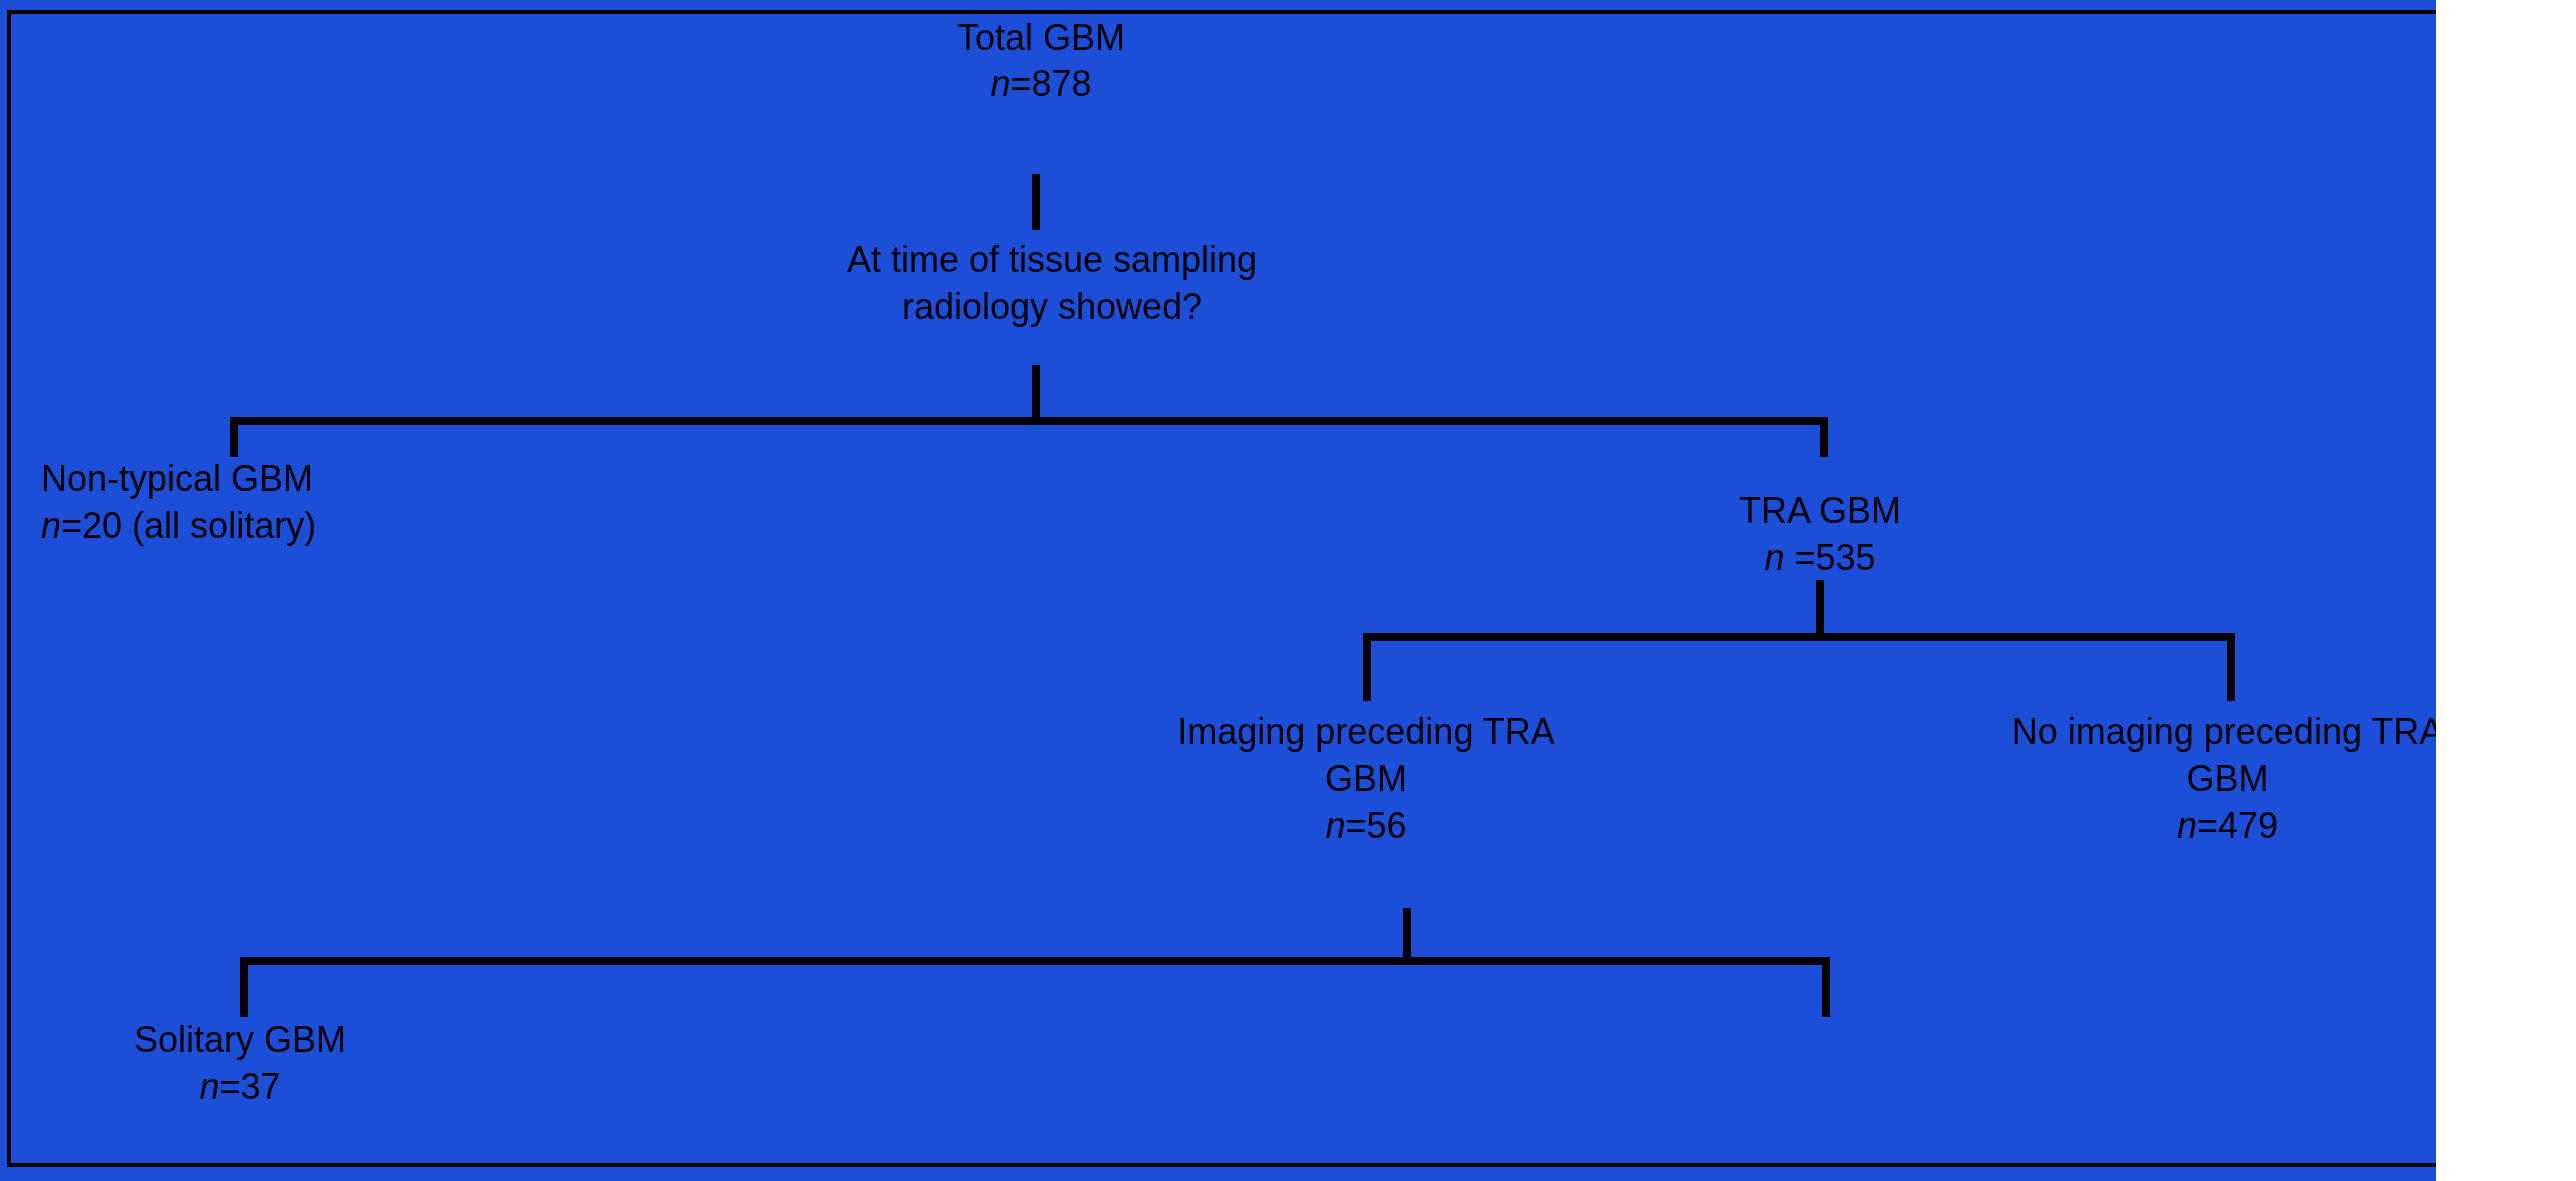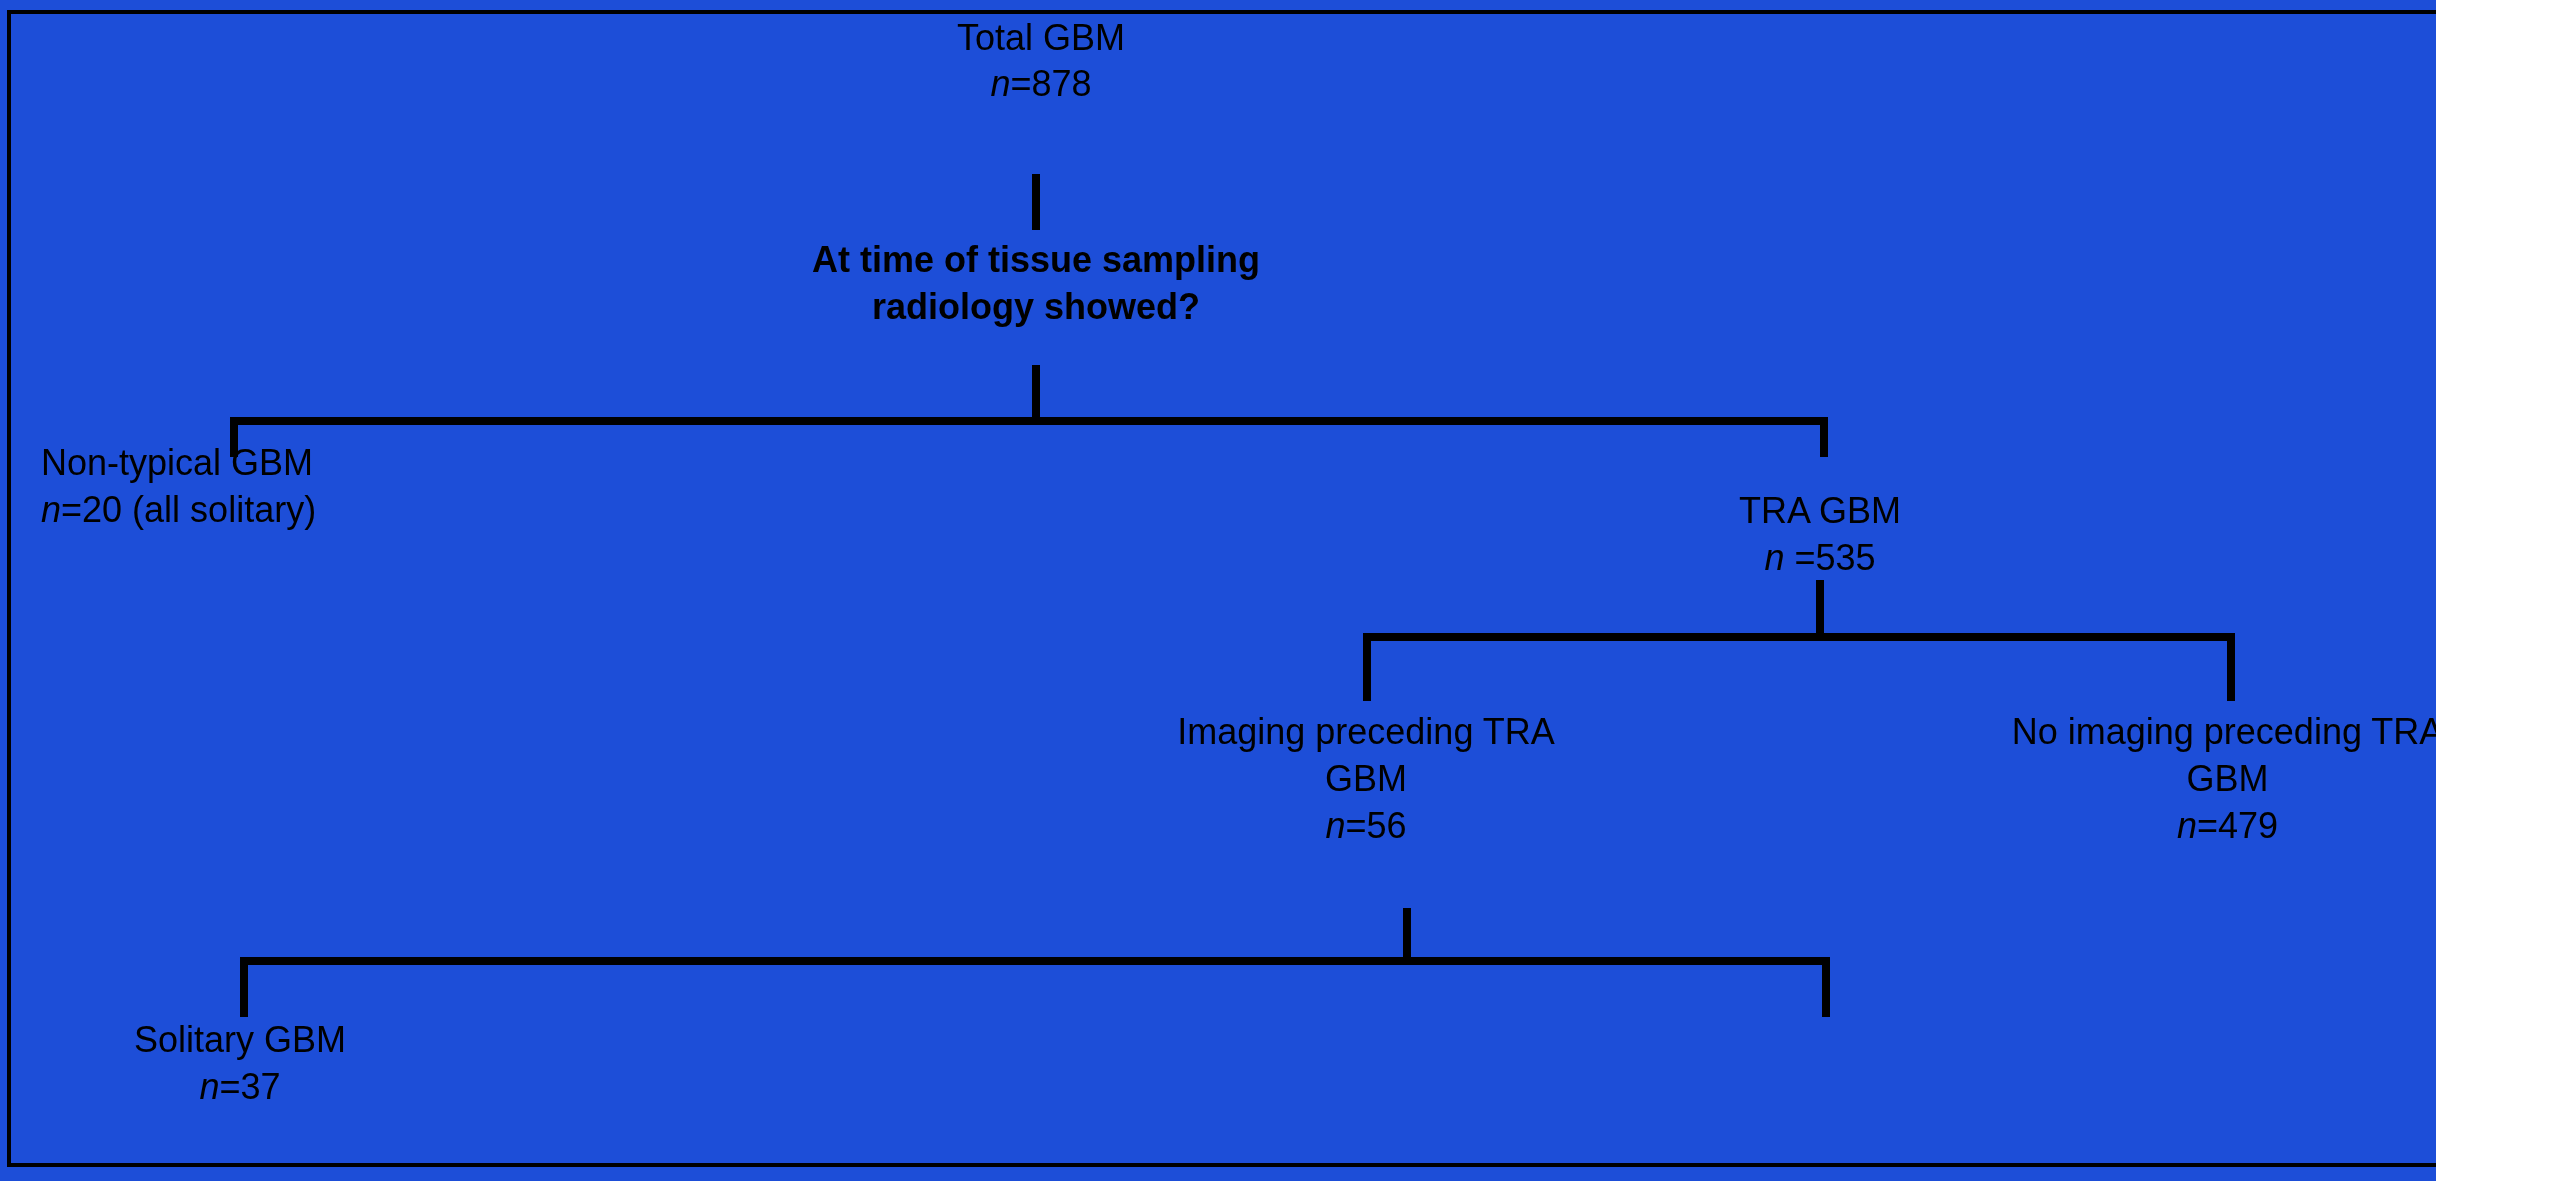--- a/index.html
+++ b/index.html
@@ -62,32 +62,32 @@
 
   <div id="frame"></div>
 
   <div class="node center" style="left:780px; top:14.7px; width:522px;">
     <span class="line">Total GBM</span>
     <span class="line"><i class="ital">n</i><span>=878</span></span>
   </div>
 
   <div class="vline" style="left:1032px; top:174px; height:56px;"></div>
 
-  <div class="node center" style="left:680px; top:237px; width:712px;font-weight:bold;">
+  <div class="node center" style="left:696px; top:237px; width:712px;">
     <span class="line">At time of tissue sampling</span>
     <span class="line">radiology showed?</span>
   </div>
 
   <div class="vline" style="left:1032px; top:365px; height:60px;"></div>
 
   <div class="hline" style="left:230px; top:417px; width:1598px;"></div>
   <div class="vline" style="left:230px; top:417px; height:40px;"></div>
   <div class="vline" style="left:1820px; top:417px; height:40px;"></div>
 
-  <div class="node left" style="left:41px; top:440px; width:645px;">
+  <div class="node left" style="left:41px; top:456px; width:645px;">
     <span class="line">Non-typical GBM</span>
     <span class="line"><i class="ital">n</i><span>=20 (all solitary)</span></span>
   </div>
 
   <div class="node center" style="left:1559px; top:464px; width:522px;margin-top:24px;">
     <span class="line">TRA GBM</span>
     <span class="line"><i class="ital">n</i><span> =535</span></span>
   </div>
 
   <div class="vline" style="left:1816px; top:580px; height:56px;"></div>

